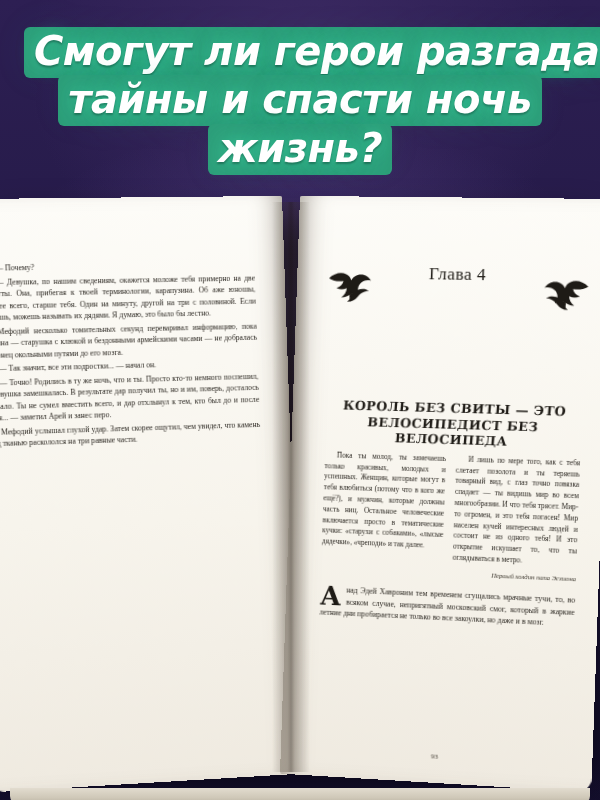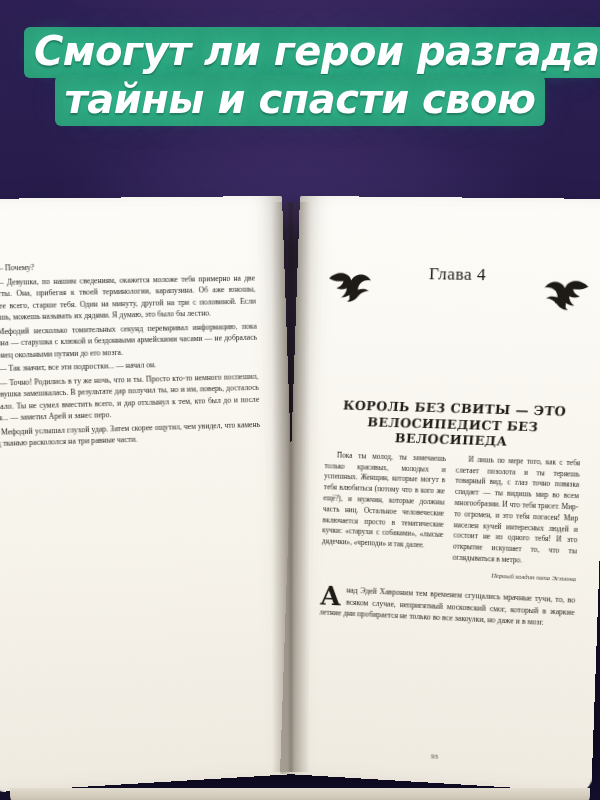--- a/index.html
+++ b/index.html
@@ -251,21 +251,22 @@
 </style>
 </head>
 <body>
 
 <div class="poster">
   <div class="bg"></div>
   <div class="bg-glow"></div>
 
   <div class="headline">
     <span class="headline-line l1"><span class="hl">Смогут ли герои разгадать</span></span>
-    <span class="headline-line l2"><span class="hl">тайны и спасти свою</span></span>
+    <span class="headline-line l2"><span class="hl">тайны и спасти ночь</span></span>
+    <span class="headline-line l3"><span class="hl">жизнь?</span></span>
   </div>
 
   <div class="book">
     <div class="book-shadow"></div>
 
     <div class="page page-left">
       <div class="page-inner">
         <p class="body dash-line">— Почему?</p>
         <p class="body dash-line">— Девушка, по нашим сведениям, окажется моложе тебя примерно на две минуты. Она, прибегая к твоей терминологии, карапузина. Об аже юношы, скорее всего, старше тебя. Один на минуту, другой на три с половиной. Если хочешь, можешь называть их дядями. Я думаю, это было бы лестно.</p>
         <p class="body">Мефодий несколько томительных секунд переваривал информацию, пока истина — старушка с клюкой и бездонными армейскими часами — не добралась наконец окольными путями до его мозга.</p>

